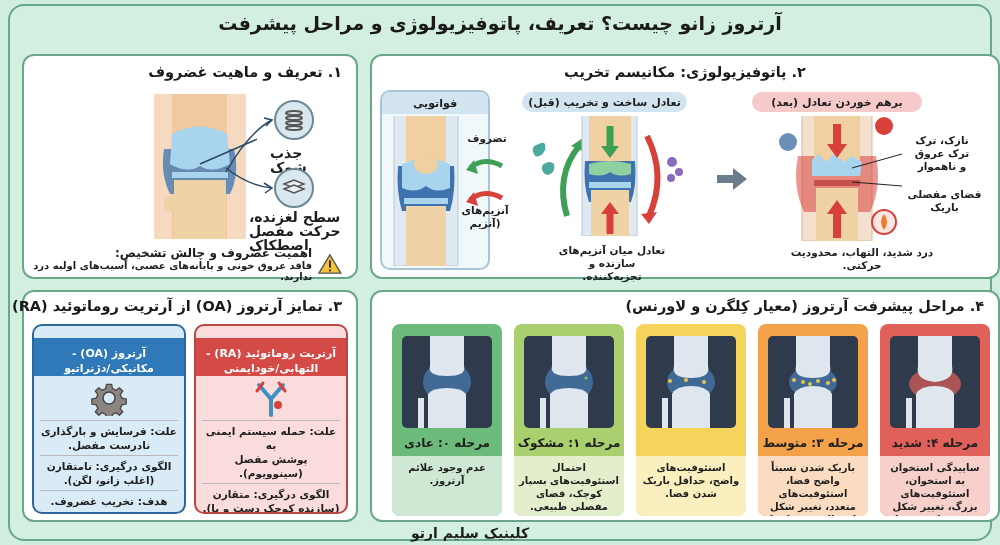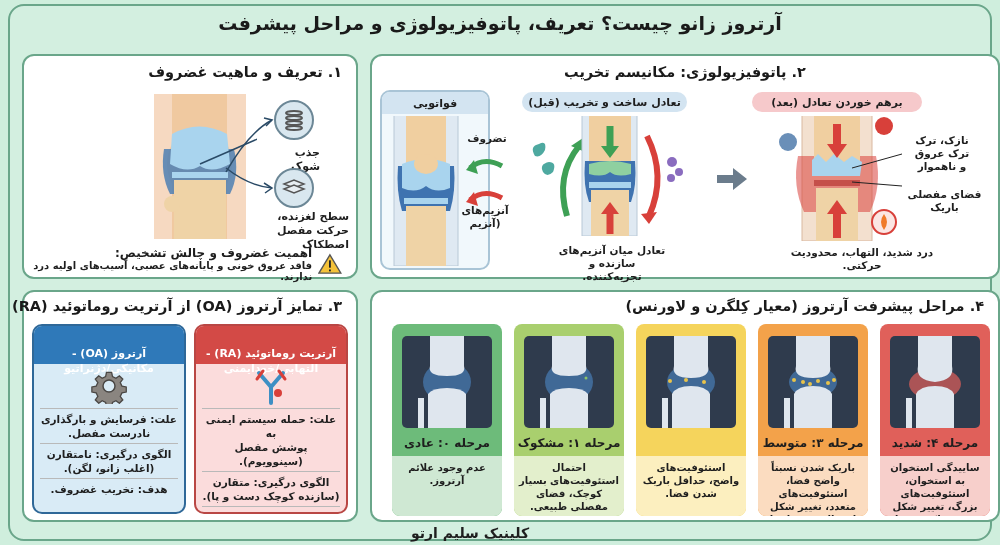--- a/index.html
+++ b/index.html
@@ -27,21 +27,21 @@
 
   
   #p1 { left: 12px; top: 48px; width: 336px; height: 225px; }
   #p1 .panel-title { right: 14px; top: 8px; }
   .knee1 { position: absolute; left: 118px; top: 38px; width: 115px; height: 145px; }
   .icon-circle {
     position: absolute; width: 40px; height: 40px; border-radius: 50%;
     background: #d9e7ef; border: 2px solid #6c8796;
     display: flex; align-items: center; justify-content: center;
   }
-  .p1-label { position: absolute; font-size: 11px; font-weight: bold; text-align: right; line-height: 14px; }
+  .p1-label { position: absolute; font-size: 14px; font-weight: bold; text-align: left; line-height: 14px; }
   .warn-box { position: absolute; right: 14px; top: 190px; display: flex; flex-direction: row; align-items: center; gap: 6px; }
   .warn-text .t1 { font-size: 12px; font-weight: bold; }
   .warn-text .t2 { font-size: 10px; font-weight: bold; }
 
   
   #p2 { left: 360px; top: 48px; width: 630px; height: 225px; }
   #p2 .panel-title { left: 0; right: 0; text-align: center; top: 8px; }
   .pill { position: absolute; top: 36px; height: 20px; border-radius: 10px; font-size: 11px; font-weight: bold; display: flex; align-items: center; justify-content: center; }
   .pill.red { background: #f6c9cb; left: 380px; width: 170px; }
   .pill.blue { background: #d3e4f1; left: 150px; width: 165px; }
@@ -51,21 +51,21 @@
   }
   .sub-panel .hdr { height: 22px; background: #d3e4f1; font-size: 11px; font-weight: bold; display: flex; align-items: center; justify-content: center; }
   .p2-label { position: absolute; font-size: 10.5px; font-weight: bold; text-align: center; line-height: 13px; }
 
   
   #p3 { left: 12px; top: 284px; width: 336px; height: 232px; }
   #p3 .panel-title { right: 14px; top: 6px; }
   .cmp-col { position: absolute; top: 32px; width: 154px; height: 190px; border-radius: 10px; overflow: hidden; border: 2px solid; }
   .cmp-col.ra { right: 8px; border-color: #b94744; background: #fbdcdc; }
   .cmp-col.oa { left: 8px; border-color: #2f6898; background: #d9ebf6; }
-  .cmp-col .hdr { height: 38px; color: #fff; font-size: 11px; font-weight: bold; text-align: center; line-height: 15px; padding-top: 20px; }
+  .cmp-col .hdr { height: 38px; color: #fff; font-size: 11px; font-weight: bold; text-align: center; line-height: 15px; padding-top: 8px; margin-top: 12px; }
   .cmp-col.ra .hdr { background: #d34a46; }
   .cmp-col.oa .hdr { background: #2f79b9; }
   .cmp-col .ico { height: 44px; display: flex; align-items: center; justify-content: center; }
   .cmp-row { border-top: 1px solid #b9b9b9; margin: 0 6px; padding: 3px 0; font-size: 10.5px; font-weight: bold; text-align: center; line-height: 14px; }
 
   
   #p4 { left: 360px; top: 284px; width: 630px; height: 232px; }
   #p4 .panel-title { right: 14px; top: 6px; }
   .stage {
     position: absolute; top: 32px; width: 110px; height: 192px;

